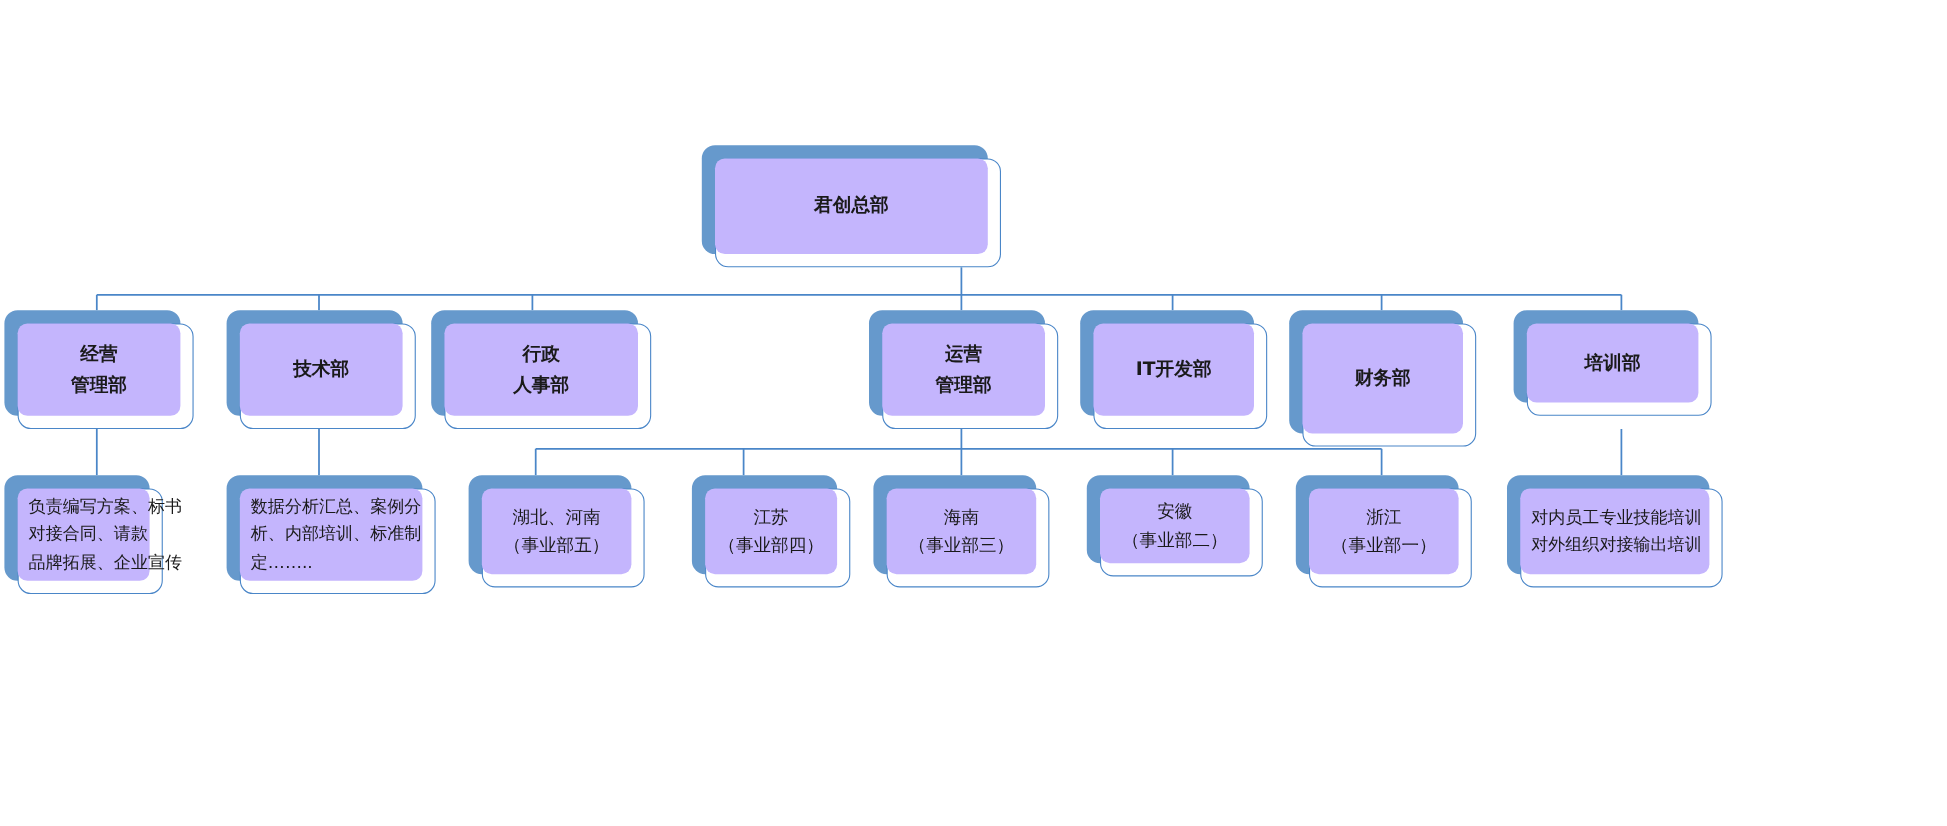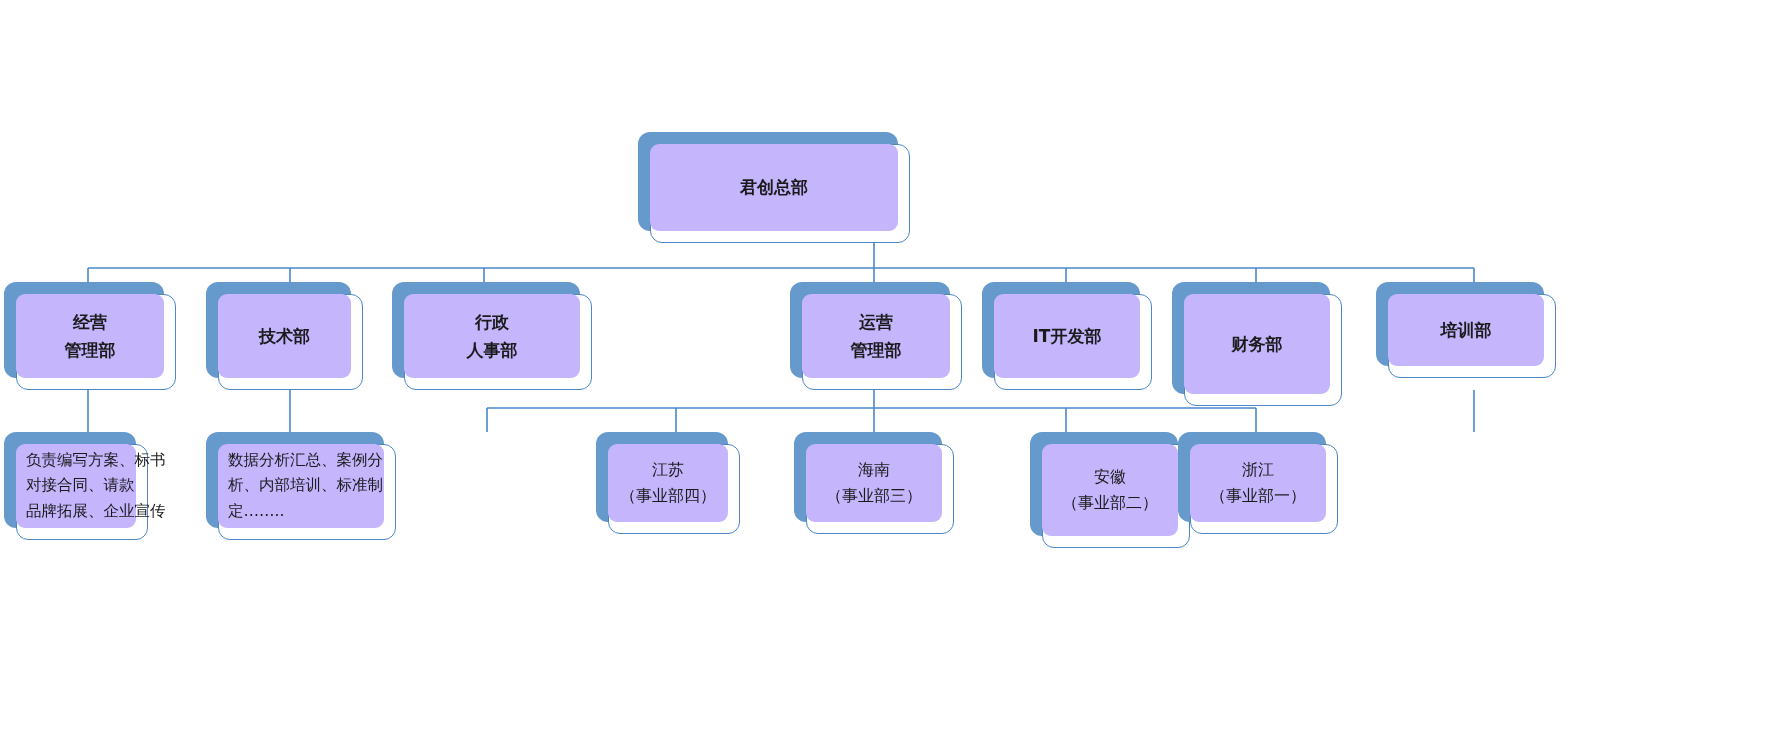--- a/index.html
+++ b/index.html
@@ -143,21 +143,21 @@
 
   <div class="node dept" style="left:4px; top:282px; width:172px; height:108px;">
     <div class="node-shadow"></div>
     <div class="node-outline"></div>
     <div class="node-face">
       <span class="node-line">经营</span>
       <span class="node-line">管理部</span>
     </div>
   </div>
 
-  <div class="node dept" style="left:206px; top:282px; width:157px; height:108px;">
+  <div class="node dept" style="left:206px; top:282px; width:172px; height:108px;">
     <div class="node-shadow"></div>
     <div class="node-outline"></div>
     <div class="node-face">
       <span class="node-line">技术部</span>
     </div>
   </div>
 
   <div class="node dept" style="left:392px; top:282px; width:188px; height:108px;padding-left:12px;">
     <div class="node-shadow"></div>
     <div class="node-outline"></div>
@@ -213,51 +213,67 @@
   <div class="node leaf-desc" style="left:206px; top:432px; width:190px; height:108px;">
     <div class="node-shadow"></div>
     <div class="node-outline"></div>
     <div class="node-face">
       <span class="node-line">数据分析汇总、案例分</span>
       <span class="node-line">析、内部培训、标准制</span>
       <span class="node-line">定……..</span>
     </div>
   </div>
 
-
-  <div class="node leaf-div" style="left:596px; top:432px; width:144px; height:102px;">
+  <div class="node leaf-div" style="left:426px; top:432px; width:160px; height:102px;">
+    <div class="node-shadow"></div>
+    <div class="node-outline"></div>
+    <div class="node-face">
+      <span class="node-line">湖北、河南</span>
+      <span class="node-line">（事业部五）</span>
+    </div>
+  </div>
+
+  <div class="node leaf-div" style="left:629px; top:432px; width:144px; height:102px;">
     <div class="node-shadow"></div>
     <div class="node-outline"></div>
     <div class="node-face">
       <span class="node-line">江苏</span>
       <span class="node-line">（事业部四）</span>
     </div>
   </div>
 
   <div class="node leaf-div" style="left:794px; top:432px; width:160px; height:102px;">
     <div class="node-shadow"></div>
     <div class="node-outline"></div>
     <div class="node-face">
       <span class="node-line">海南</span>
       <span class="node-line">（事业部三）</span>
     </div>
   </div>
 
-  <div class="node leaf-div" style="left:988px; top:432px; width:160px; height:116px;margin-left:42px;">
+  <div class="node leaf-div" style="left:988px; top:432px; width:160px; height:92px;">
     <div class="node-shadow"></div>
     <div class="node-outline"></div>
     <div class="node-face">
       <span class="node-line">安徽</span>
       <span class="node-line">（事业部二）</span>
     </div>
   </div>
 
   <div class="node leaf-div" style="left:1178px; top:432px; width:160px; height:102px;">
     <div class="node-shadow"></div>
     <div class="node-outline"></div>
     <div class="node-face">
       <span class="node-line">浙江</span>
       <span class="node-line">（事业部一）</span>
     </div>
   </div>
 
+  <div class="node leaf-desc" style="left:1370px; top:432px; width:196px; height:102px;">
+    <div class="node-shadow"></div>
+    <div class="node-outline"></div>
+    <div class="node-face">
+      <span class="node-line">对内员工专业技能培训</span>
+      <span class="node-line">对外组织对接输出培训</span>
+    </div>
+  </div>
 
 </div>
 
 </body></html>

